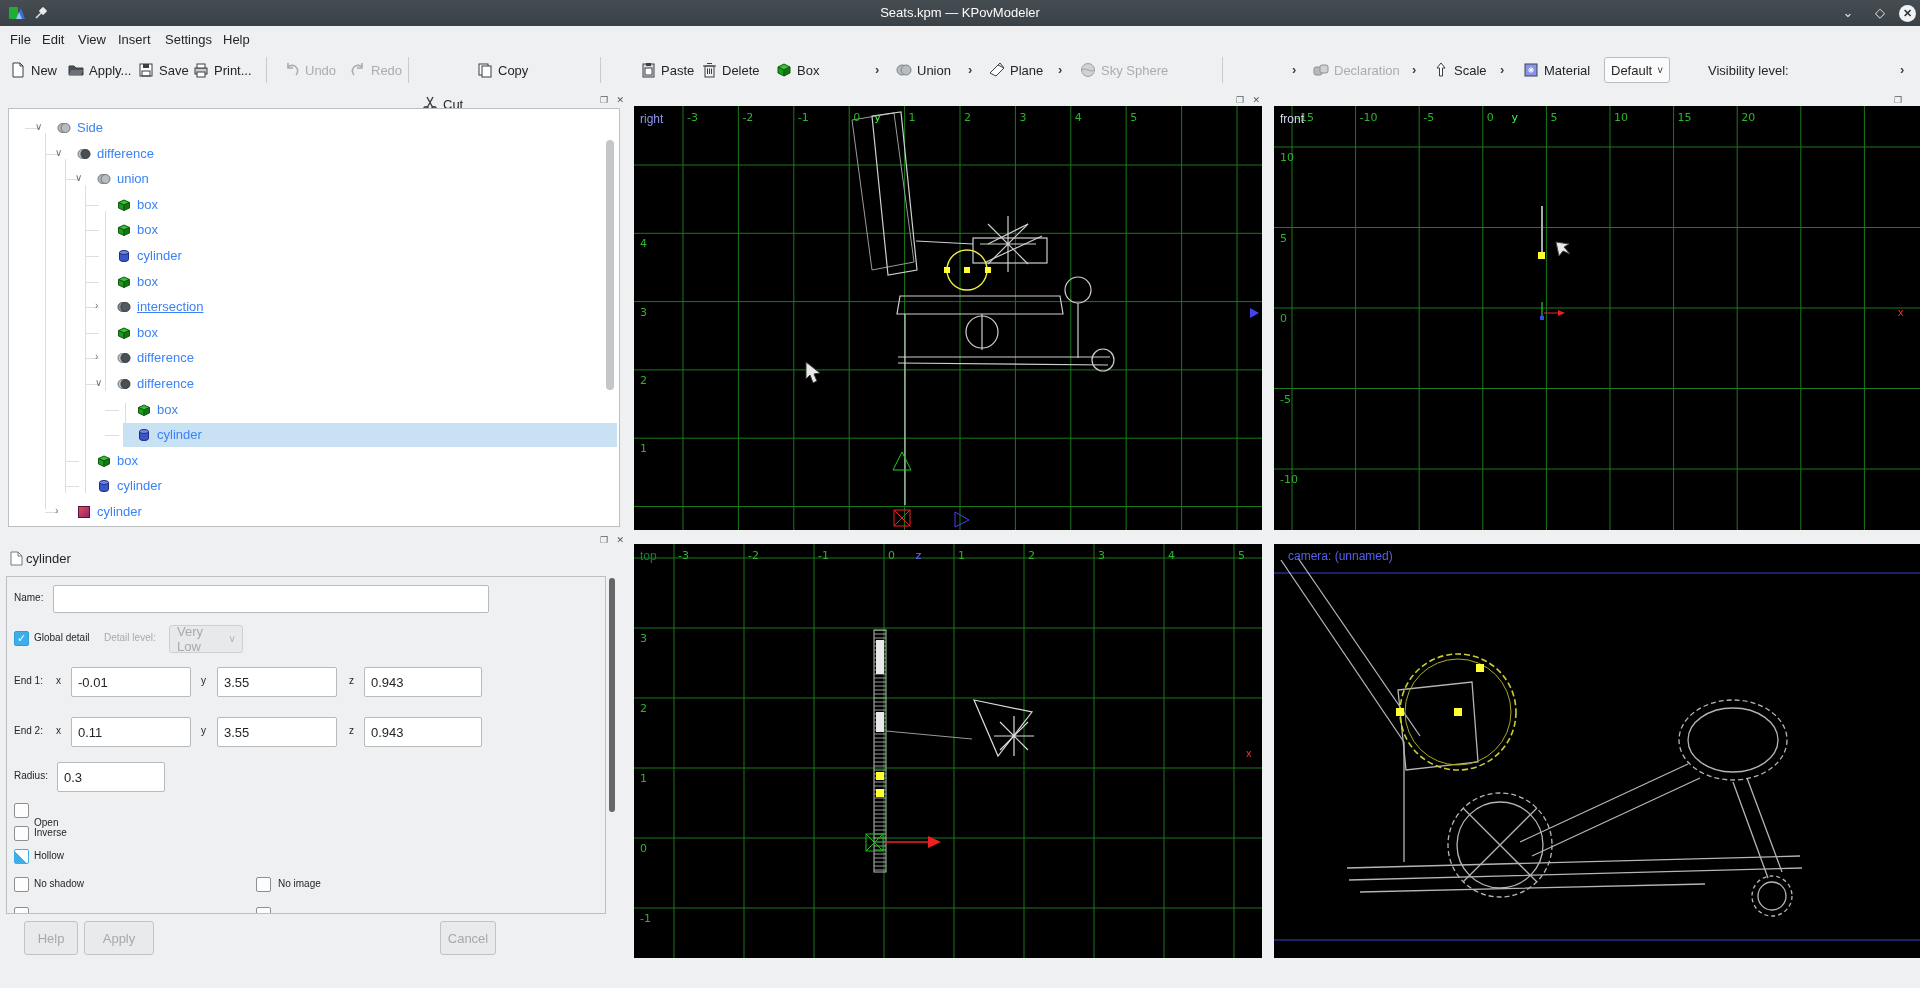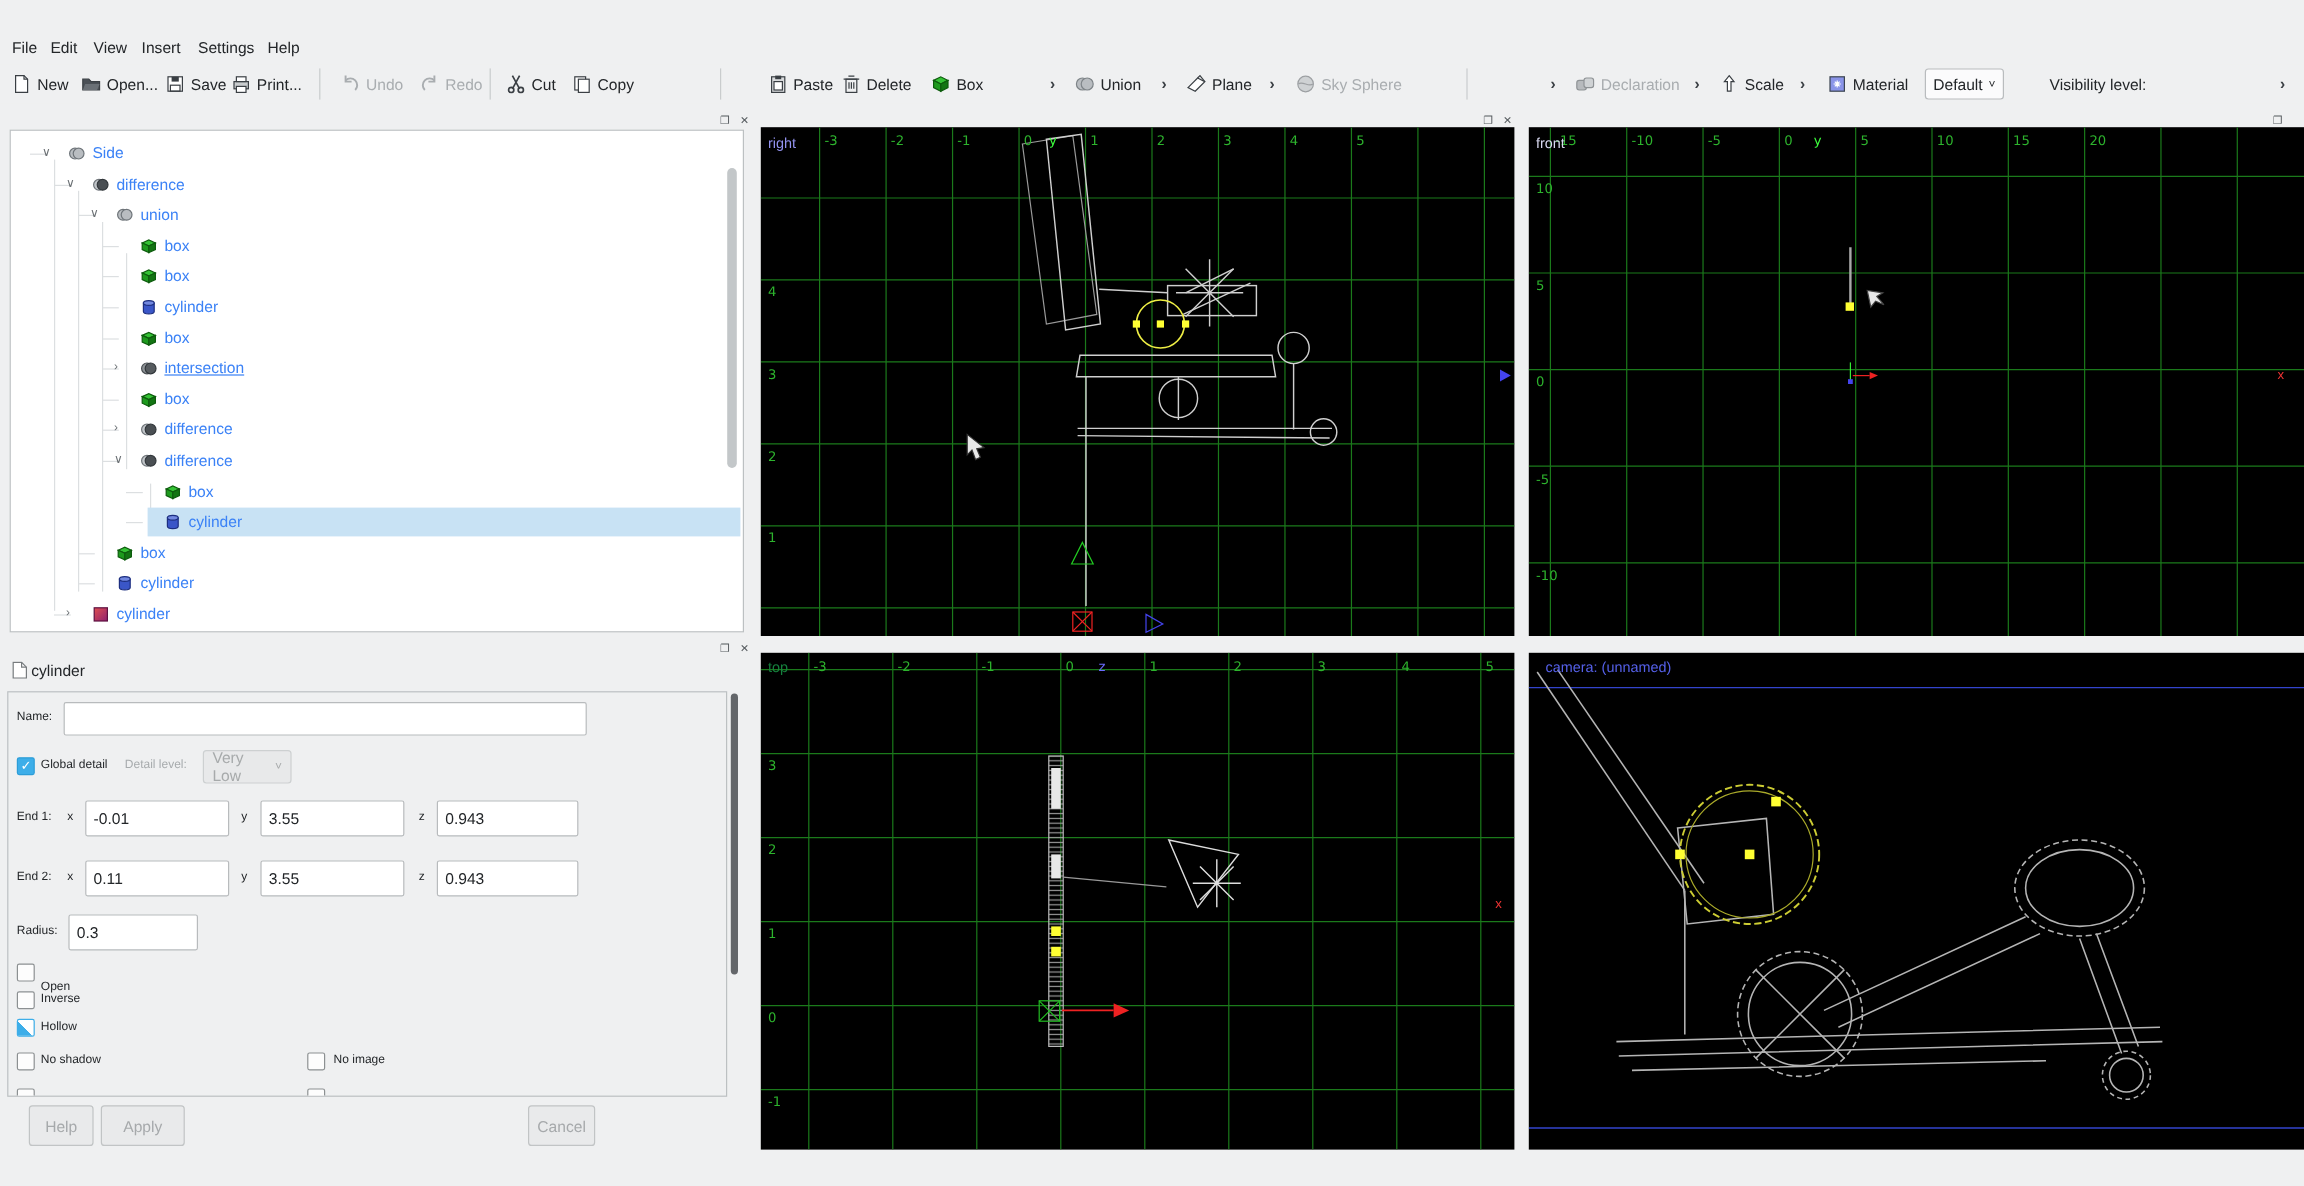--- a/index.html
+++ b/index.html
@@ -76,20 +76,35 @@
          font-family:"DejaVu Sans", sans-serif; }
   .rul.axis-y { color:#3dff3d; }
   .rul.axis-z { color:#6b6bff; }
   .splitter { position:absolute; background:#eff0f1; }
 </style>
 </head>
 <body>
 
 <div id="app">
 
+  <div id="titlebar">
+    <svg class="abs" style="left:8px;top:4px" width="18" height="18">
+      <rect x="1" y="3" width="9" height="12" rx="1" fill="#1fae35"></rect>
+      <path d="M8 15 L13 4 L17 15 Z" fill="#3b6fd0"></path>
+      <path d="M8 15 L11 8 L14 15 Z" fill="#9fc0f2"></path>
+    </svg>
+    <svg class="abs" style="left:33px;top:5px" width="16" height="16">
+      <line x1="3" y1="13" x2="8" y2="8" stroke="#e8eaec" stroke-width="1.5"></line>
+      <rect x="7" y="3" width="6" height="6" rx="1" transform="rotate(45 10 6)" fill="#e8eaec"></rect>
+    </svg>
+    <div id="title-text">Seats.kpm — KPovModeler</div>
+    <div class="tb-ctl" id="min-btn" style="left:1838px">⌄</div>
+    <div class="tb-ctl" style="left:1870px">◇</div>
+    <div class="tb-ctl" id="close-btn" style="left:1899px;top:5px">✕</div>
+  </div>
 
   <div id="menubar">
       <span class="menu-item" style="left: 10px;">File</span>
       <span class="menu-item" style="left: 42px;">Edit</span>
       <span class="menu-item" style="left: 78px;">View</span>
       <span class="menu-item" style="left: 118px;">Insert</span>
       <span class="menu-item" style="left: 165px;">Settings</span>
       <span class="menu-item" style="left: 223px;">Help</span>
     </div>
 
@@ -99,21 +114,21 @@
           <path d="M3 1 H10 L13 4 V15 H3 Z" fill="#fff" stroke="#3a3f44"></path>
           <path d="M10 1 V4 H13" fill="none" stroke="#3a3f44"></path>
         </svg>
         <span class="lbl">New</span>
       </div>
       <div class="tbi" style="left: 68px;">
         <svg width="16" height="16" viewBox="0 0 16 16">
           <path d="M1 4 H6 L8 6 H15 V13 H1 Z" fill="#4a5056" stroke="#3a3f44"></path>
           <path d="M3 8 H15 L13 13 H1 Z" fill="#6a7076"></path>
         </svg>
-        <span class="lbl">Open...</span>
+        <span class="lbl">Apply...</span>
       </div>
       <div class="tbi" style="left: 138px;">
         <svg width="16" height="16" viewBox="0 0 16 16">
           <rect x="2" y="2" width="12" height="12" fill="#fff" stroke="#3a3f44"></rect>
           <rect x="5" y="2" width="6" height="4" fill="#3a3f44"></rect>
           <rect x="4" y="9" width="8" height="5" fill="none" stroke="#3a3f44"></rect>
         </svg>
         <span class="lbl">Save</span>
       </div>
       <div class="tbi" style="left: 193px;">
@@ -133,21 +148,21 @@
         <span class="lbl">Undo</span>
       </div>
       <div class="tbi disabled" style="left: 350px;">
         <svg width="16" height="16" viewBox="0 0 16 16">
           <path d="M4 13 A5.5 5.5 0 1 1 12 5" fill="none" stroke="#a9adb0" stroke-width="1.6"></path>
           <path d="M12 1 L12 6 L7 6" fill="none" stroke="#a9adb0" stroke-width="1.6"></path>
         </svg>
         <span class="lbl">Redo</span>
       </div>
       <div class="tb-sep" style="left: 408px;"></div>
-      <div class="tbi" style="left: 422px;">
+      <div class="tbi" style="left: 422px; margin-top: 34px;">
         <svg width="16" height="16" viewBox="0 0 16 16">
           <path d="M5 1 L11 12 M11 1 L5 12" stroke="#3a3f44" stroke-width="1.4"></path>
           <circle cx="4" cy="13" r="2.2" fill="none" stroke="#3a3f44" stroke-width="1.4"></circle>
           <circle cx="12" cy="13" r="2.2" fill="none" stroke="#3a3f44" stroke-width="1.4"></circle>
         </svg>
         <span class="lbl">Cut</span>
       </div>
       <div class="tbi" style="left: 477px;">
         <svg width="16" height="16" viewBox="0 0 16 16">
           <rect x="2" y="2" width="9" height="11" fill="#fff" stroke="#3a3f44"></rect>

